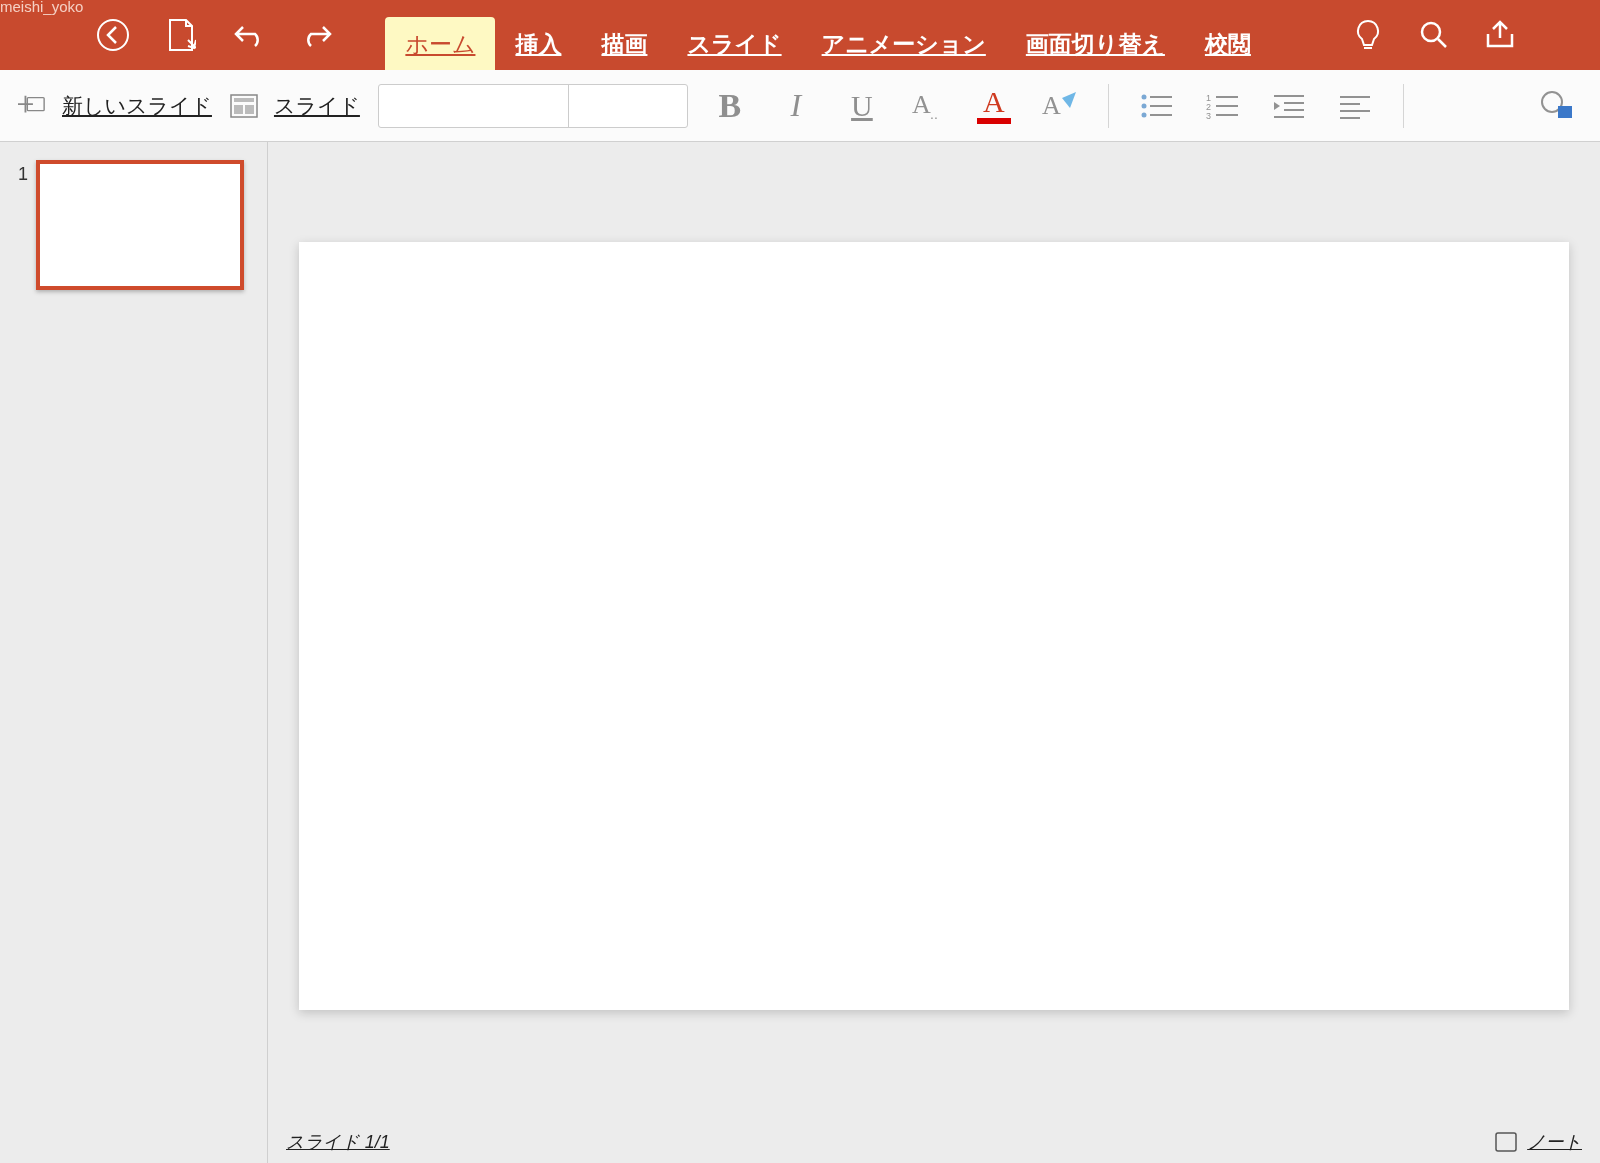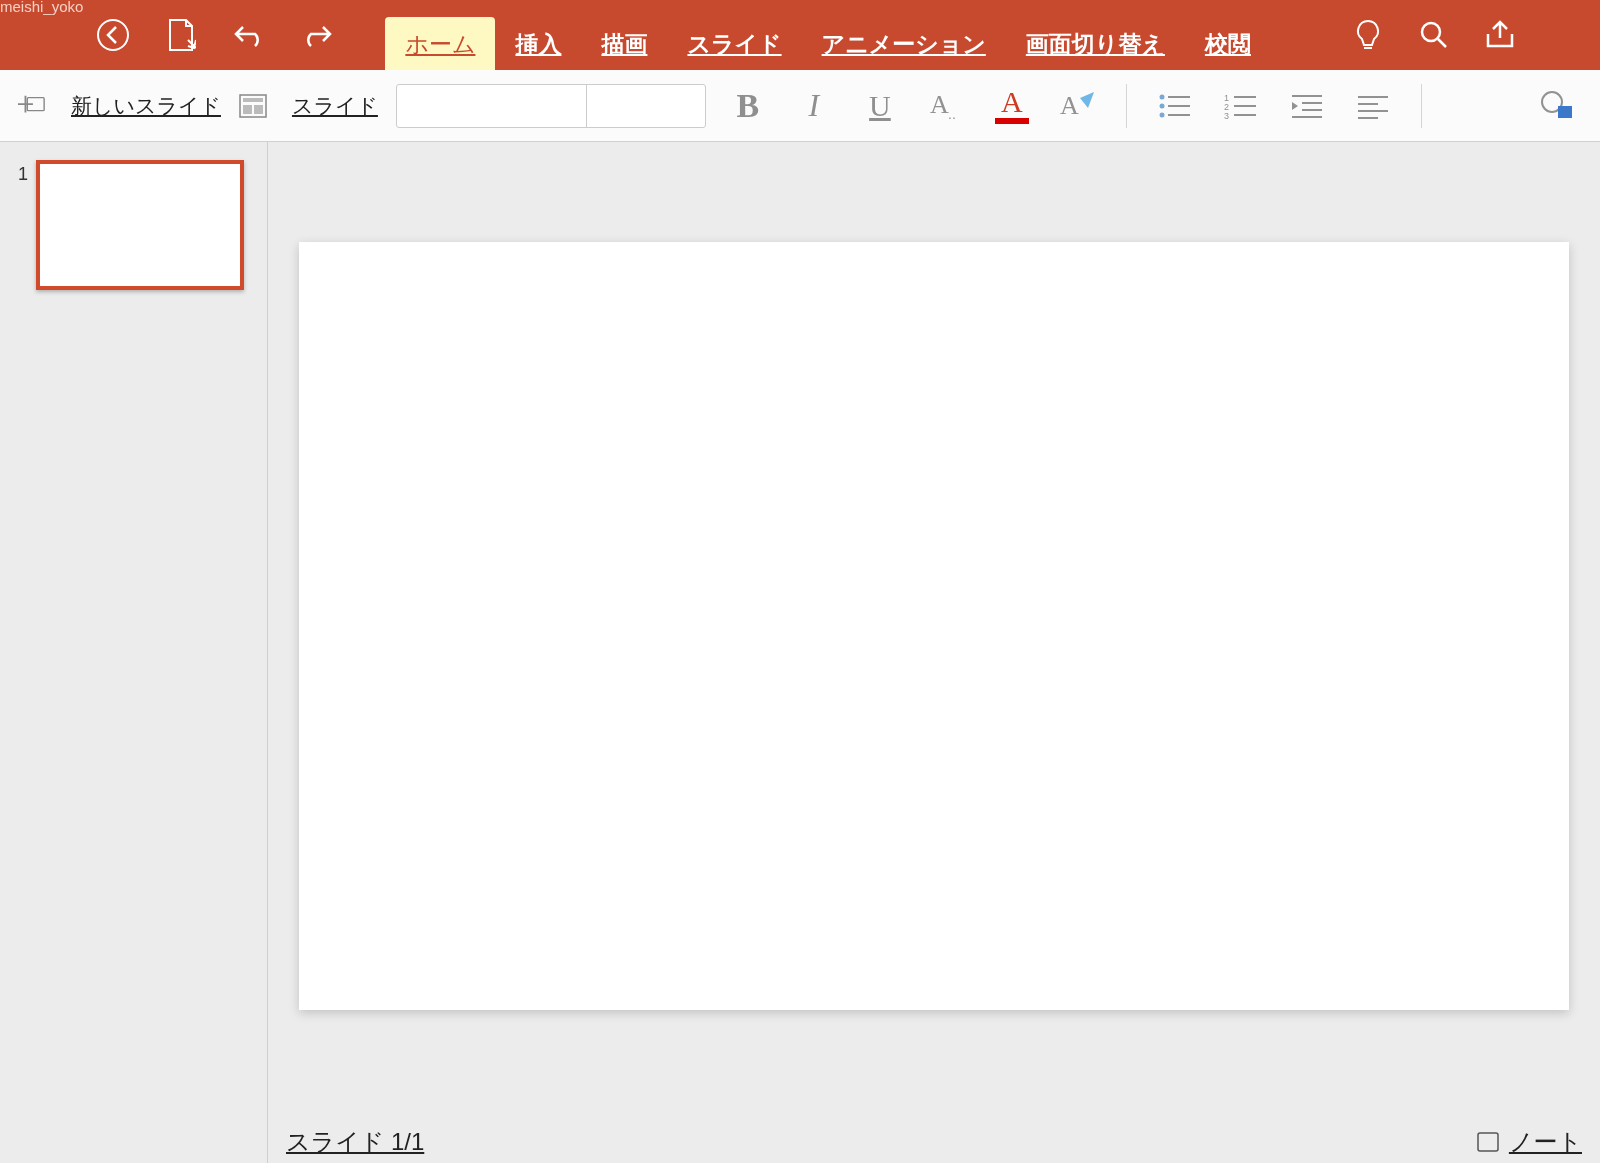--- a/index.html
+++ b/index.html
@@ -85,21 +85,21 @@
       height: 72px;
       border-bottom: 1px solid #d0d0d0;
       display: flex;
       align-items: center;
       padding: 0 18px;
       gap: 18px;
     }
     .ribbon-group {
       display: flex;
       align-items: center;
-      gap: 25px;
+      gap: 16px;
       cursor: pointer;
     }
     .ribbon-label {
       font-size: 21px;
       color: #222;
       text-decoration: underline;
     }
     .ribbon-iconbox {
       width: 28px;
       height: 28px;
@@ -201,23 +201,24 @@
       width: 1270px;
       height: 768px;
       background: #fff;
       box-shadow: 0 3px 10px rgba(0,0,0,0.18);
     }
     .status-bar {
       height: 42px;
       display: flex;
       align-items: center;
       padding: 0 18px;
-      font-size: 24px;
+      font-size: 18px;
       color: #222;
       background: #ececec;
+      font-style: italic;
     }
     .status-left { text-decoration: underline; }
     .status-right {
       margin-left: auto;
       display: flex;
       align-items: center;
       gap: 10px;
       cursor: pointer;
     }
     .status-right span { text-decoration: underline; }

